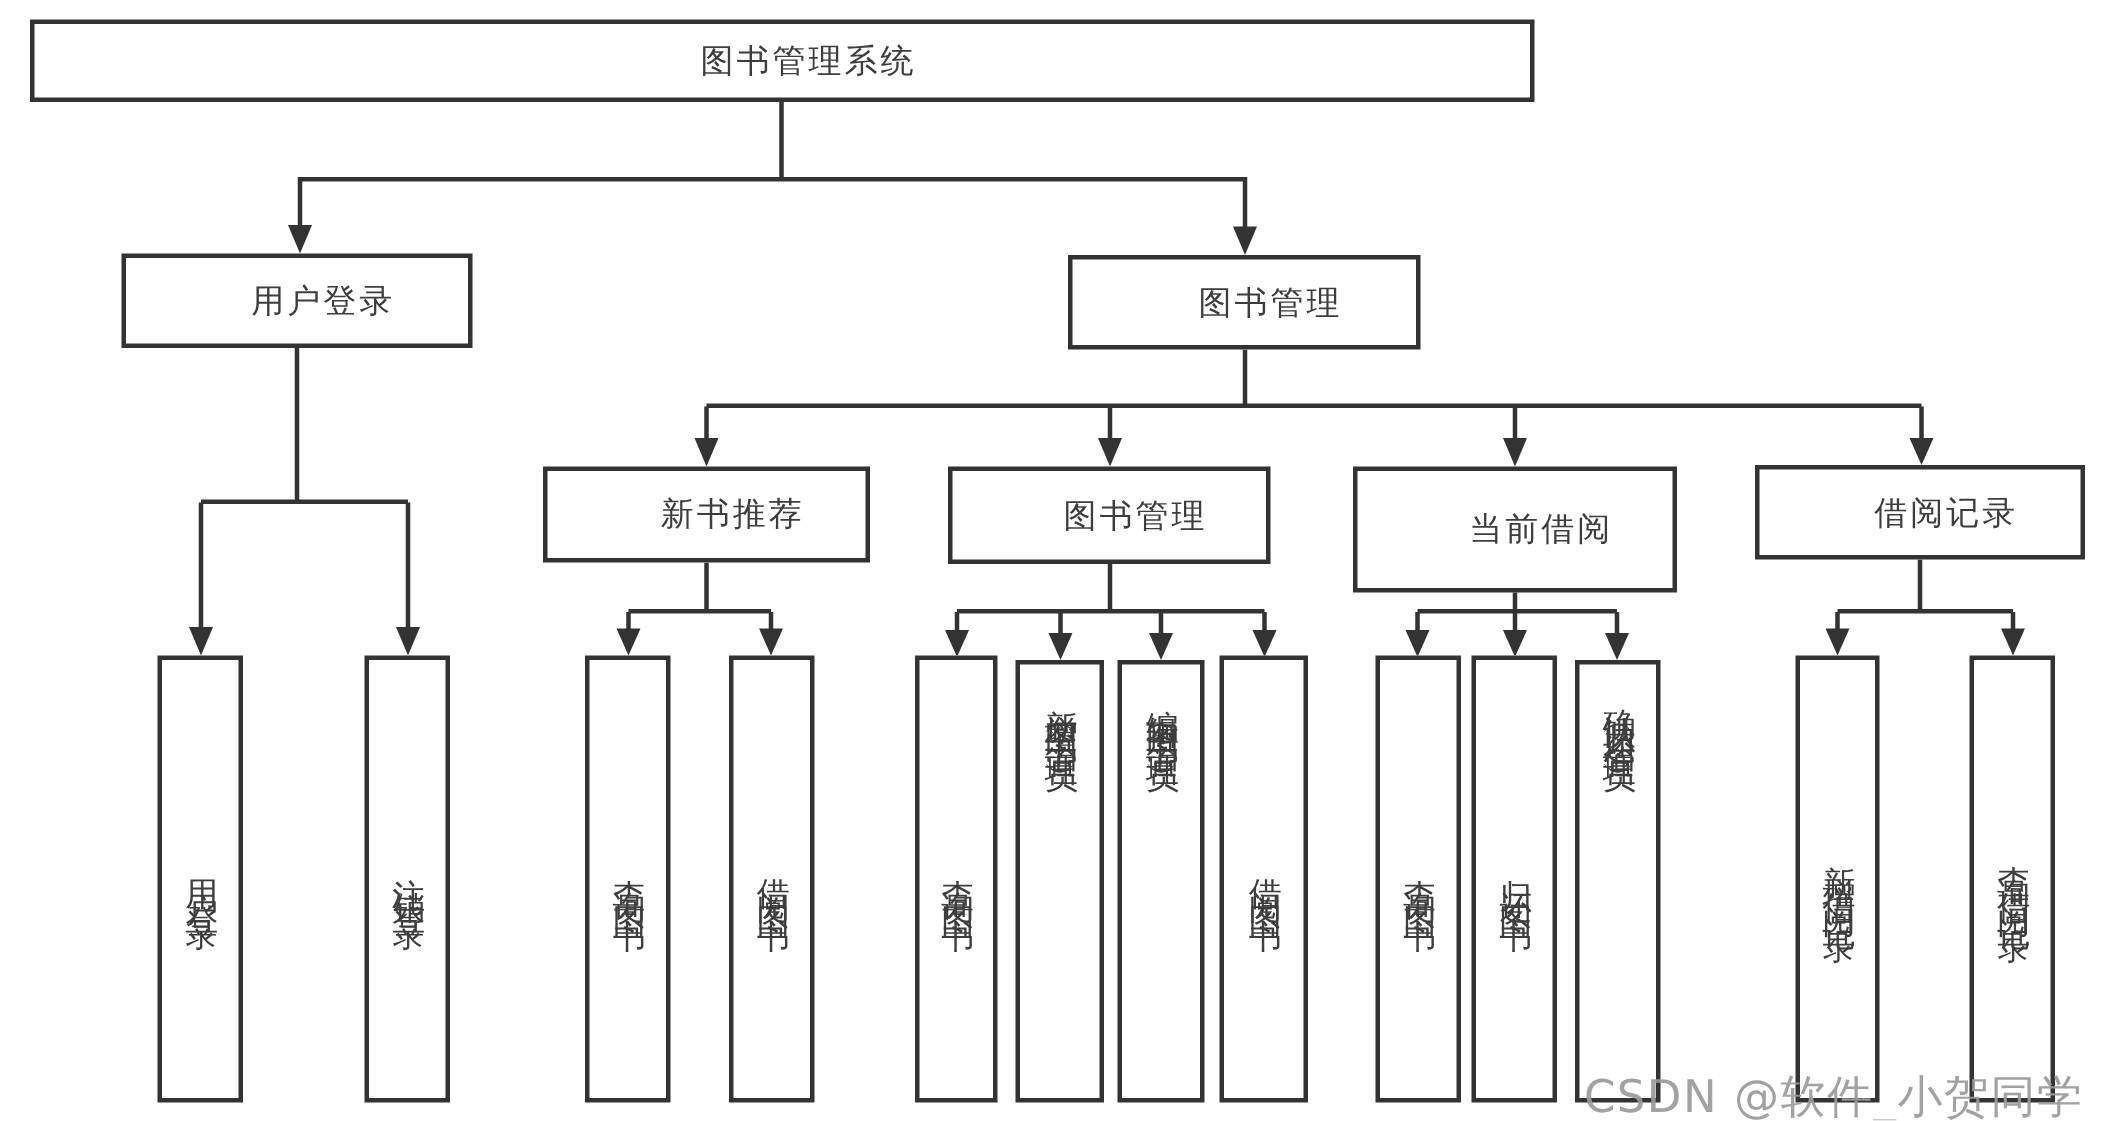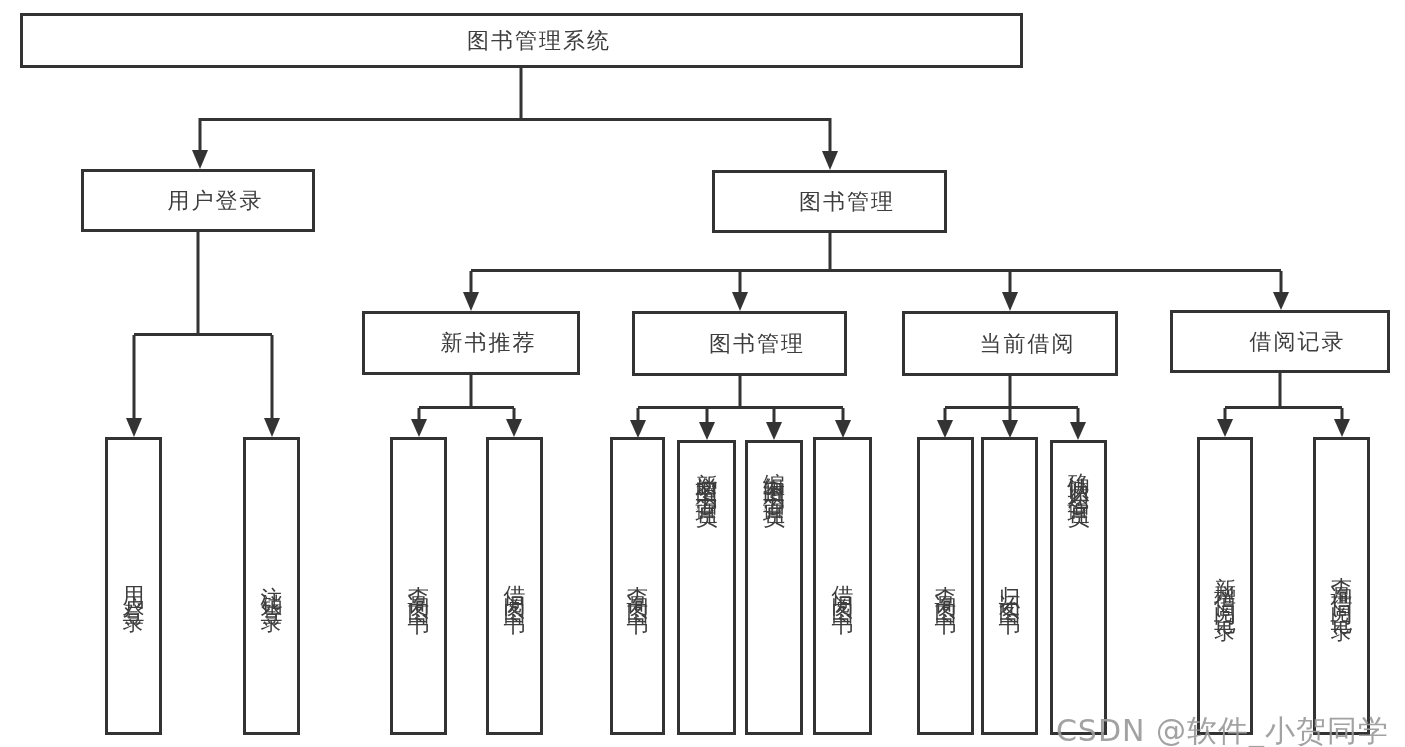--- a/index.html
+++ b/index.html
@@ -106,21 +106,21 @@
     </g>
   </svg>
 
   <div class="box h" style="left:20px; top:13px; width:1003px; height:55px;">图书管理系统</div>
 
   <div class="box h" style="left:81px; top:169px; width:234px; height:63px;">用户登录</div>
   <div class="box h" style="left:362px; top:311px; width:218px; height:64px;">新书推荐</div>
 
   <div class="box h" style="left:712px; top:170px; width:235px; height:63px;">图书管理</div>
   <div class="box h" style="left:632px; top:311px; width:215px; height:65px;">图书管理</div>
-  <div class="box h" style="left:902px; top:311px; width:216px; height:65px;">当前借阅</div>
+  <div class="box h" style="left:902px; top:311px; width:216px; height:84px;">当前借阅</div>
   <div class="box h" style="left:1170px; top:310px; width:220px; height:63px;">借阅记录</div>
 
   <div class="box v" style="left:105px; top:437px; width:57px; height:298px;">用户登录</div>
   <div class="box v" style="left:243px; top:437px; width:57px; height:298px;">注销登录</div>
 
   <div class="box v" style="left:390px; top:437px; width:57px; height:298px;">查询图书</div>
   <div class="box v" style="left:486px; top:437px; width:57px; height:298px;">借阅图书</div>
 
   <div class="box v" style="left:610px; top:437px; width:55px; height:298px;">查询图书</div>
   <div class="box v long" style="left:677px; top:440px; width:59px; height:295px;">新增图书（管理员）</div>

